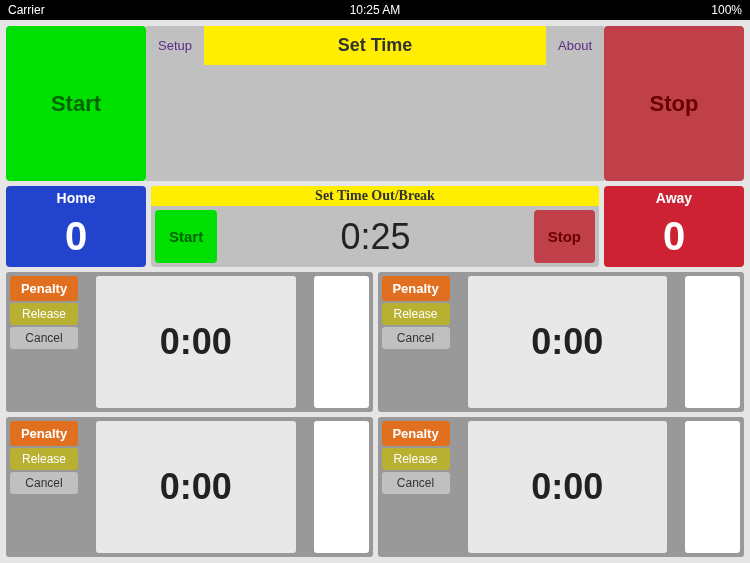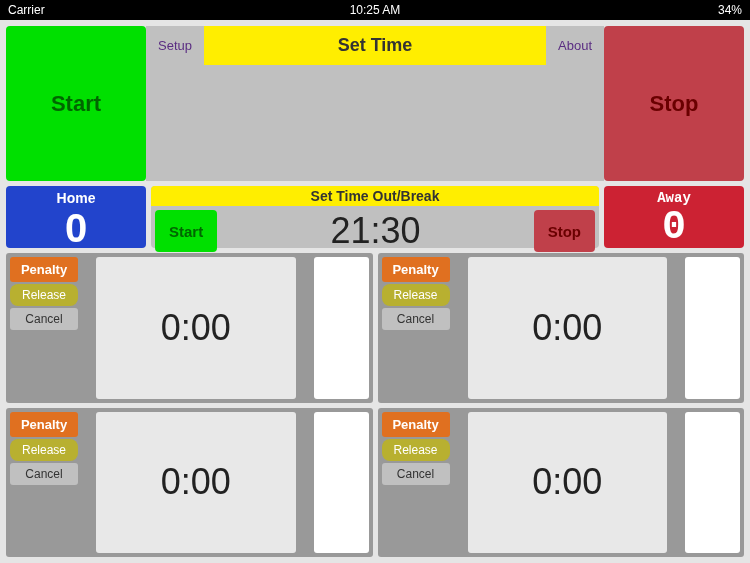--- a/index.html
+++ b/index.html
@@ -110,21 +110,21 @@
       border-radius: 4px;
       cursor: pointer;
       border: none;
     }
 
     
     .middle-section {
       display: flex;
       flex-direction: row;
       gap: 5px;
-      height: 62px;
+      height: 81px;
     }
     .home-panel {
       background: #2244cc;
       border-radius: 4px;
       display: flex;
       flex-direction: column;
       align-items: center;
       width: 140px;
       padding: 4px 0;
     }
@@ -151,20 +151,21 @@
       flex-direction: column;
     }
     .timeout-label {
       background: #ffee00;
       text-align: center;
       font-size: 14px;
       font-weight: bold;
       color: #333;
       padding: 2px 0;
       border-radius: 4px 4px 0 0;
+      font-family: Liberation Serif, serif;
     }
     .timeout-controls {
       display: flex;
       flex-direction: row;
       align-items: center;
       flex: 1;
       padding: 4px;
       gap: 4px;
     }
     .timeout-start-btn {
@@ -197,21 +198,20 @@
       height: 100%;
     }
     .away-panel {
       background: #cc2233;
       border-radius: 4px;
       display: flex;
       flex-direction: column;
       align-items: center;
       width: 140px;
       padding: 4px 0;
-      font-family: Liberation Mono, monospace;
     }
     .away-label {
       color: #fff;
       font-size: 14px;
       font-weight: bold;
       margin-bottom: 2px;
     }
 
     
     .penalty-grid {
@@ -250,21 +250,21 @@
       border-radius: 3px;
       padding: 5px 0;
       cursor: pointer;
       text-align: center;
     }
     .release-btn {
       background: #b8b030;
       color: #fff;
       font-size: 12px;
       border: none;
-      border-radius: 8px;
+      border-radius: 3px;
       padding: 4px 0;
       cursor: pointer;
       text-align: center;
     }
     .cancel-btn {
       background: #c0c0c0;
       color: #333;
       font-size: 12px;
       border: none;
       border-radius: 3px;
@@ -273,36 +273,36 @@
       text-align: center;
     }
     .penalty-timer {
       flex: 1;
       background: #e8e8e8;
       border-radius: 3px;
       display: flex;
       align-items: center;
       justify-content: center;
       font-size: 36px;
-      font-weight: 400;
+      font-weight: 700;
       color: #222;
     }
     .penalty-player {
       width: 55px;
       background: #fff;
       border-radius: 3px;
     }
   </style>
 </head>
 <body>
 
 <div class="status-bar">
   <span>Carrier</span>
   <span class="center">10:25 AM</span>
-  <span>34%</span>
+  <span>100%</span>
 </div>
 
 <div class="app-container">
 
   <div class="top-section">
     <button class="start-btn">Start</button>
     <div class="main-timer-area">
       <div class="nav-bar">
         <button class="nav-btn">Setup</button>
         <button class="nav-btn set-time">Set Time</button>
@@ -314,21 +314,21 @@
 
   <div class="middle-section">
     <div class="home-panel">
       <span class="home-label">Home</span>
       <span class="score-display">0</span>
     </div>
     <div class="timeout-panel">
       <div class="timeout-label">Set Time Out/Break</div>
       <div class="timeout-controls">
         <button class="timeout-start-btn">Start</button>
-        <span class="timeout-timer">21:30</span>
+        <span class="timeout-timer">0:25</span>
         <button class="timeout-stop-btn">Stop</button>
       </div>
     </div>
     <div class="away-panel">
       <span class="away-label">Away</span>
       <span class="score-display">0</span>
     </div>
   </div>
 
   <div class="penalty-grid">

